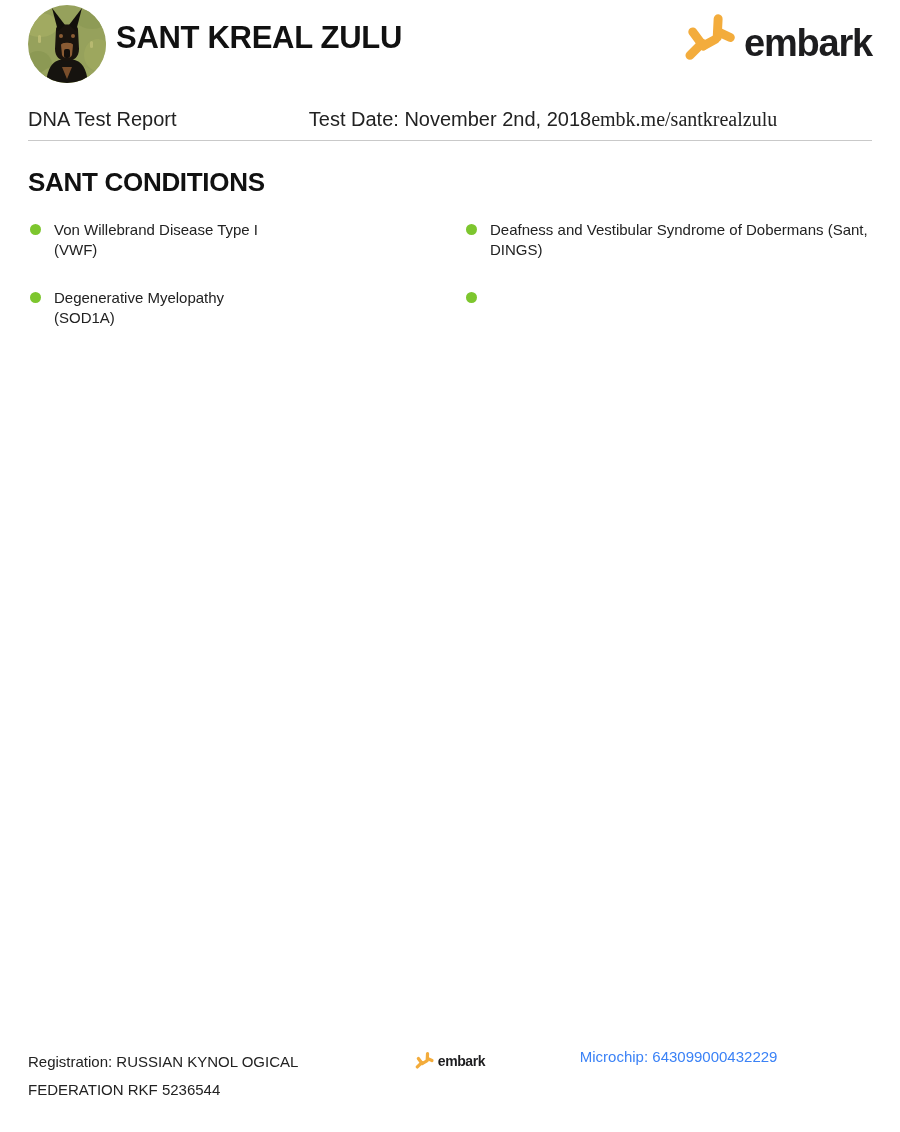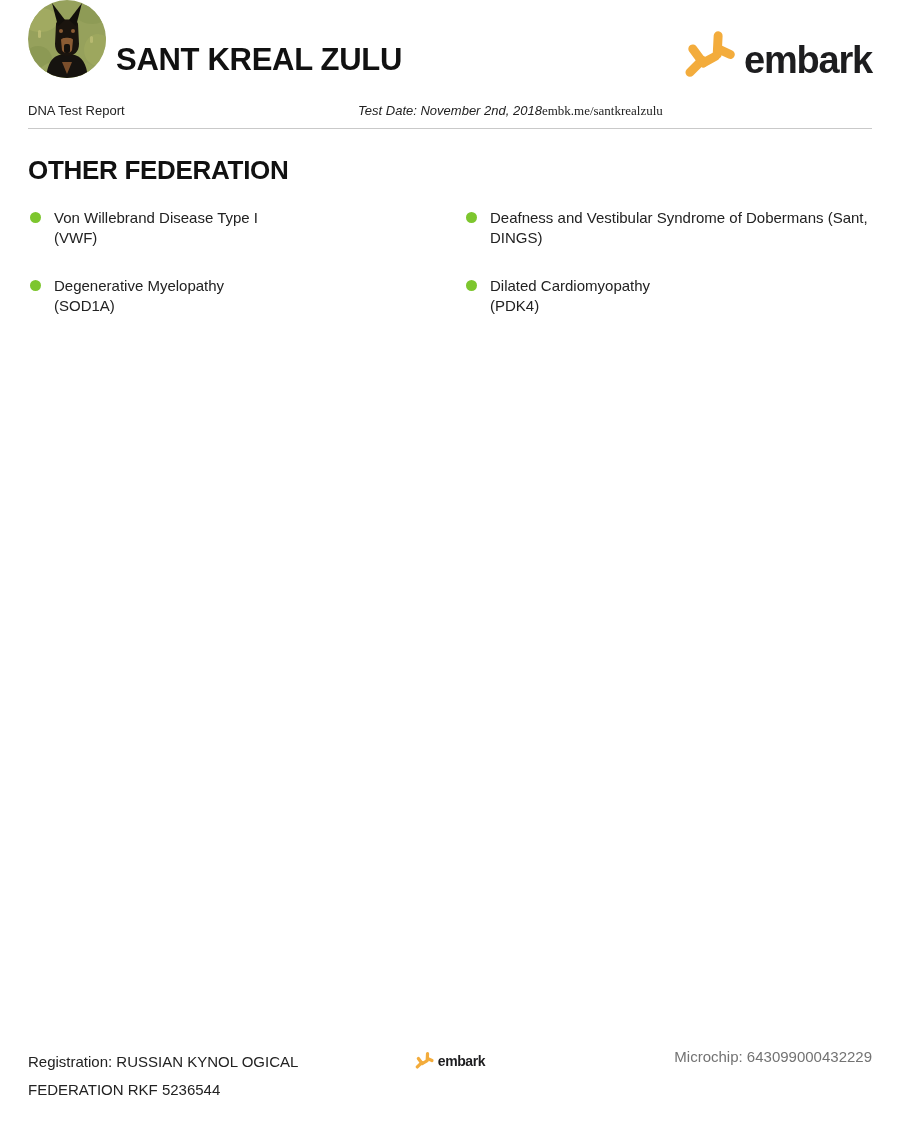--- a/index.html
+++ b/index.html
@@ -1,52 +1,52 @@
 <!DOCTYPE html>
 <html style="--accent: #F3AC3C; --bullet: #7DC62E;"><head>
 <meta charset="utf-8">
 <style>
   html,body{margin:0;padding:0;background:#fff;}
   body{width:900px;height:1132px;font-family:"Liberation Sans",sans-serif;color:#1e1e1e;
        -webkit-font-smoothing:antialiased;}
   .page{position:relative;width:900px;height:1132px;box-sizing:border-box;padding:0 28px;background:#fff;overflow:hidden;}
 
   
-  .header-row{display:flex;align-items:flex-end;}
+  .header-row{display:flex;align-items:flex-start;padding-top:5px;}
   .avatar{width:78px;height:78px;flex:none;display:block;}
   .dog-name{font-size:31px;font-weight:bold;letter-spacing:-0.3px;margin:15px 0 0 10px;color:#111;white-space:nowrap;}
   .brand-lockup{margin-left:auto;display:flex;align-items:flex-end;margin-top:9px;}
   .brand-icon{width:57px;height:47px;margin-right:3px;display:block;}
   .brand-icon path{stroke:var(--accent);}
   .brand-word{font-size:38px;font-weight:bold;letter-spacing:-1.2px;color:#1d1d1f;line-height:0.92;}
 
   
-  .meta-bar{display:grid;grid-template-columns:1fr auto 1fr;margin-top:25px;font-size:13px;color:#222;}
+  .meta-bar{display:grid;grid-template-columns:1fr auto 1fr;margin-top:25px;font-size:20px;color:#222;}
   .meta-left{text-align:left;}
-  .meta-center{text-align:center;font-style:italic;}
+  .meta-center{text-align:center;}
   .meta-right{font-family:Liberation Serif, serif;}
   .divider{border-bottom:1px solid #c9c9c9;margin-top:9px;}
 
   
   .section-heading{font-size:26px;font-weight:bold;letter-spacing:-0.3px;margin:26px 0 0;color:#111;}
   .summary{font-size:15px;margin:18px 0 0;color:#222;}
 
   .cond-grid{display:grid;grid-template-columns:1fr 1fr;column-gap:26px;row-gap:18px;margin-top:22px;gap:28px;}
   .cond{display:flex;font-size:15px;line-height:20px;color:#222;}
   .bullet{width:11px;height:11px;border-radius:50%;background:var(--bullet);margin:4px 13px 0 2px;flex:none;}
   .cond-lines div{white-space:nowrap;}
 
   
   .footer{position:absolute;left:28px;right:28px;bottom:28px;display:grid;grid-template-columns:1fr auto 1fr;align-items:start;}
   .reg{font-size:15px;line-height:28px;color:#222;}
   .footer-brand{display:flex;align-items:center;margin-top:4px;}
   .brand-icon-sm{width:21px;height:17px;margin-right:2px;display:block;}
   .brand-icon-sm path{stroke:var(--accent);}
   .brand-word-sm{font-size:14px;font-weight:bold;letter-spacing:-0.4px;color:#1d1d1f;}
-  .microchip{font-size:15px;text-align:right;color:#737373;}
+  .microchip{font-size:15px;text-align:center;color:#3b82f6;}
 </style>
 </head>
 <body>
 
 <div class="page">
 
   <div class="header-row">
     <svg class="avatar" viewBox="0 0 78 78" aria-hidden="true">
       <defs>
           <clipPath id="av">
@@ -89,21 +89,21 @@
     </div>
   </div>
 
   <div class="meta-bar">
     <span class="meta-left">DNA Test Report</span>
     <span class="meta-center">Test Date: November 2nd, 2018</span>
     <span class="meta-right">embk.me/santkrealzulu</span>
   </div>
   <div class="divider"></div>
 
-  <h2 class="section-heading">OTHER FEDERATION</h2>
+  <h2 class="section-heading">SANT CONDITIONS</h2>
 
   <div class="cond-grid">
     <div class="cond">
       <span class="bullet"></span>
       <div class="cond-lines">
         <div>Von Willebrand Disease Type I</div>
         <div>(VWF)</div>
       </div>
     </div>
     <div class="cond">
@@ -115,24 +115,20 @@
     </div>
     <div class="cond">
       <span class="bullet"></span>
       <div class="cond-lines">
         <div>Degenerative Myelopathy</div>
         <div>(SOD1A)</div>
       </div>
     </div>
     <div class="cond">
       <span class="bullet"></span>
-      <div class="cond-lines">
-        <div>Dilated Cardiomyopathy</div>
-        <div>(PDK4)</div>
-      </div>
     </div>
   </div>
 
   <div class="footer">
     <div class="reg">
       <div>Registration: RUSSIAN KYNOL OGICAL</div>
       <div>FEDERATION RKF 5236544</div>
     </div>
     <div class="footer-brand">
       <svg class="brand-icon-sm" viewBox="0 0 58 50" aria-hidden="true">

